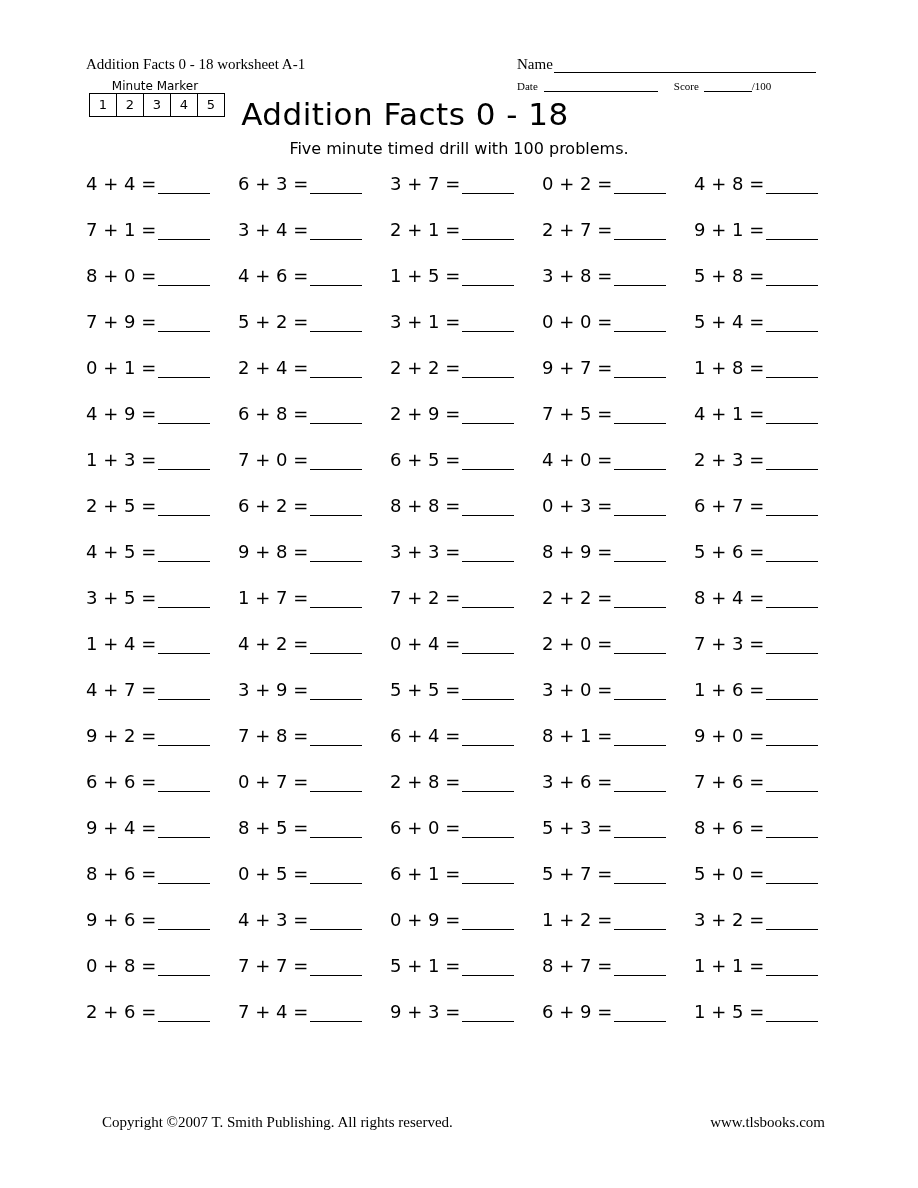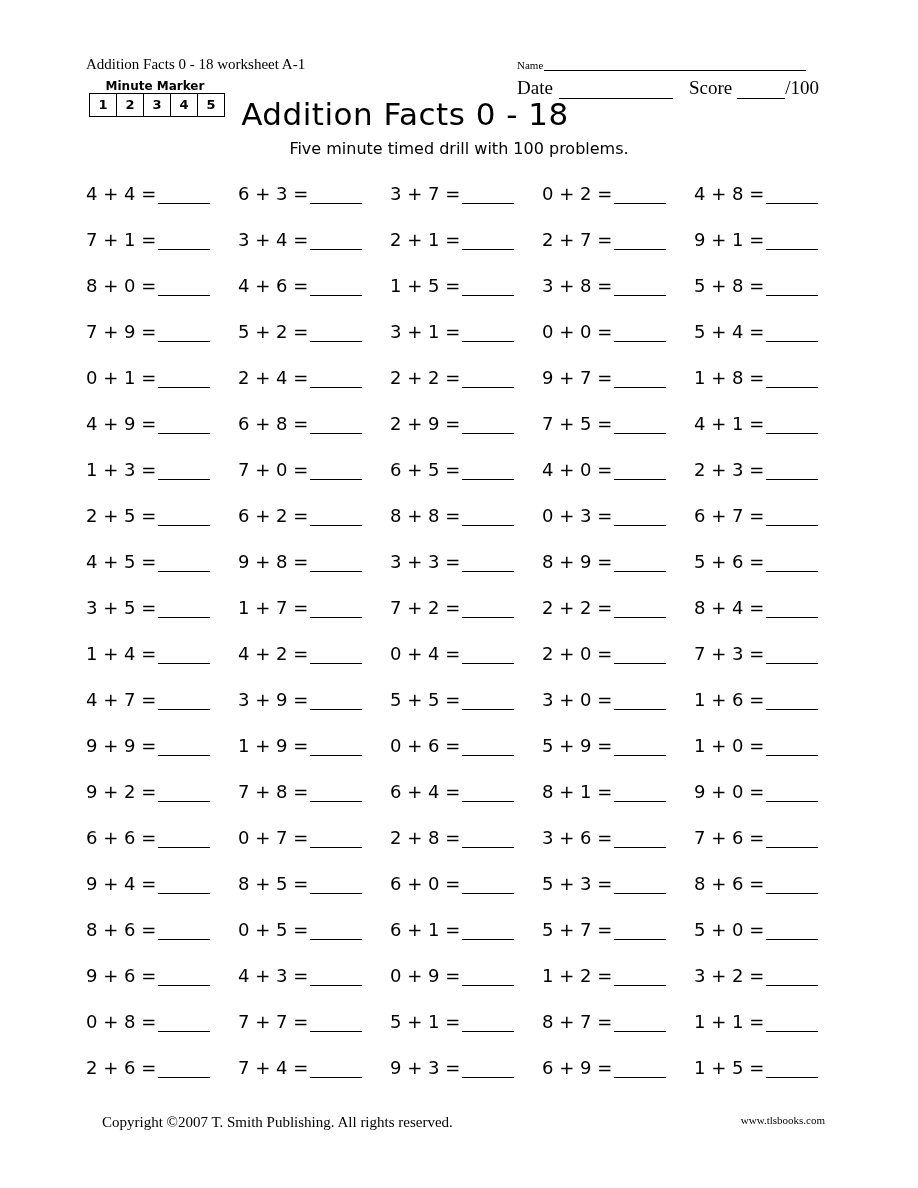--- a/index.html
+++ b/index.html
@@ -21,21 +21,20 @@
     position: absolute;
     left: 86px;
     top: 56px;
     font-size: 15px;
   }
   .minute-marker {
     position: absolute;
     left: 89px;
     top: 79px;
     width: 136px;
-    font-weight: bold;
   }
   .minute-marker-label {
     font-size: 12px;
     text-align: center;
     width: 136px;
     margin-left: -2px;
     line-height: 14px;
   }
   .minute-boxes {
     display: flex;
@@ -49,37 +48,37 @@
     text-align: center;
     font-size: 13px;
     line-height: 22px;
   }
   .minute-box:last-child { border-right: none; }
 
   .name-row {
     position: absolute;
     left: 517px;
     top: 56px;
-    font-size: 11px;
+    font-size: 15px;
     display: flex;
     align-items: flex-end;
     justify-content: center;
   }
   .name-line {
     display: inline-block;
     width: 262px;
     border-bottom: 1px solid #000;
     height: 14px;
     margin-left: 1px;
   }
   .date-row {
     position: absolute;
     left: 517px;
     top: 77px;
-    font-size: 19px;
+    font-size: 11px;
     display: flex;
     align-items: flex-end;
   }
   .date-line {
     display: inline-block;
     width: 114px;
     border-bottom: 1px solid #000;
     height: 14px;
     margin-left: 6px;
   }
@@ -112,21 +111,21 @@
 
   .problems {
     position: absolute;
     left: 86px;
     top: 170px;
     width: 760px;
   }
   .problem-row {
     display: flex;
     height: 46px;
-    align-items: center;
+    align-items: flex-start;
   }
   .problem {
     width: 152px;
     display: flex;
     align-items: flex-end;
     font-size: 18px;
     height: 26px;
   }
   .problem-text {
     white-space: pre;
@@ -145,21 +144,21 @@
     position: absolute;
     left: 86px;
     top: 1114px;
     font-size: 15px;
     margin-left: 16px;
   }
   .footer-right {
     position: absolute;
     right: 93px;
     top: 1114px;
-    font-size: 11px;
+    font-size: 15px;
   }
 </style>
 </head>
 <body>
 
 <div class="ws-subtitle-top serif">Addition Facts 0 - 18 worksheet A-1</div>
 
 <div class="minute-marker sans">
   <div class="minute-marker-label">Minute Marker</div>
   <div class="minute-boxes">
@@ -447,42 +446,20 @@
         <span class="problem-text">3 + 0 =</span>
         <span class="answer-line"></span>
       </div>
       <div class="problem">
         <span class="problem-text">1 + 6 =</span>
         <span class="answer-line"></span>
       </div>
     </div>
     <div class="problem-row">
       <div class="problem">
-        <span class="problem-text">9 + 9 =</span>
-        <span class="answer-line"></span>
-      </div>
-      <div class="problem">
-        <span class="problem-text">1 + 9 =</span>
-        <span class="answer-line"></span>
-      </div>
-      <div class="problem">
-        <span class="problem-text">0 + 6 =</span>
-        <span class="answer-line"></span>
-      </div>
-      <div class="problem">
-        <span class="problem-text">5 + 9 =</span>
-        <span class="answer-line"></span>
-      </div>
-      <div class="problem">
-        <span class="problem-text">1 + 0 =</span>
-        <span class="answer-line"></span>
-      </div>
-    </div>
-    <div class="problem-row">
-      <div class="problem">
         <span class="problem-text">9 + 2 =</span>
         <span class="answer-line"></span>
       </div>
       <div class="problem">
         <span class="problem-text">7 + 8 =</span>
         <span class="answer-line"></span>
       </div>
       <div class="problem">
         <span class="problem-text">6 + 4 =</span>
         <span class="answer-line"></span>

